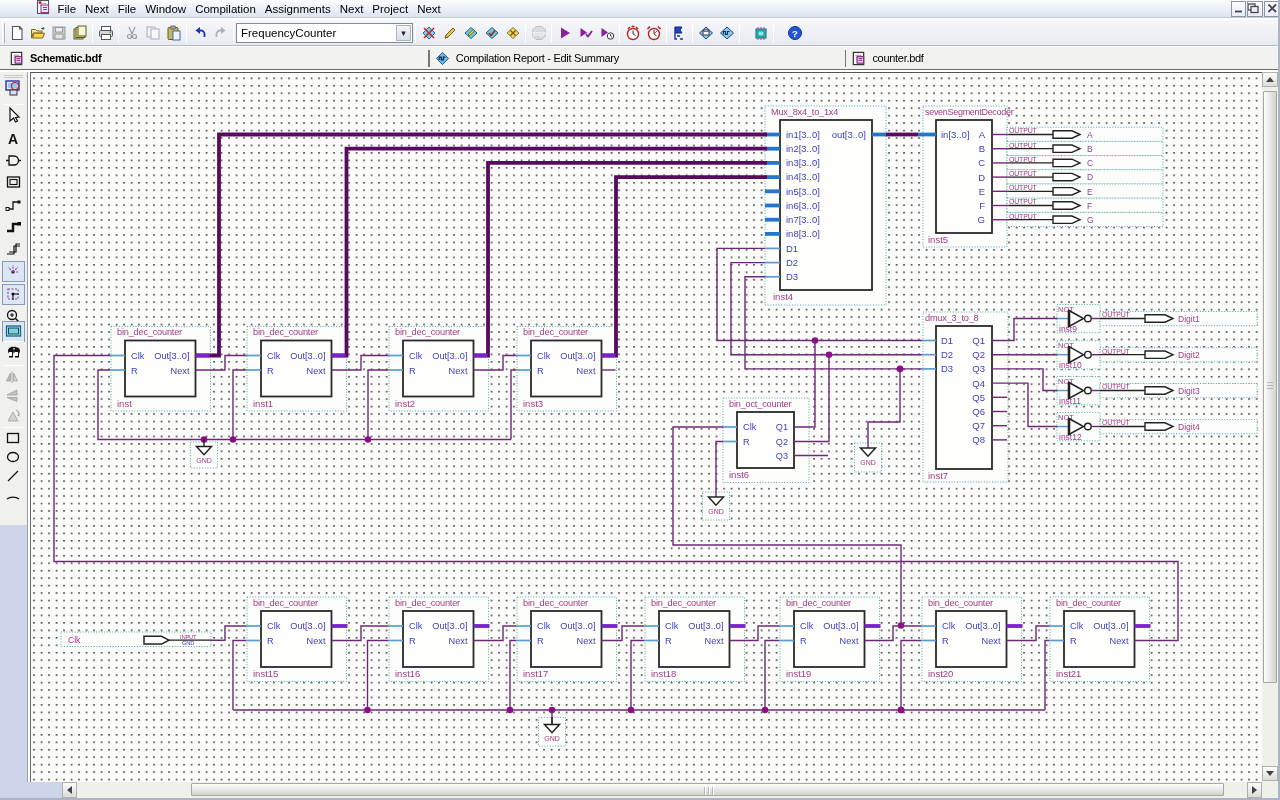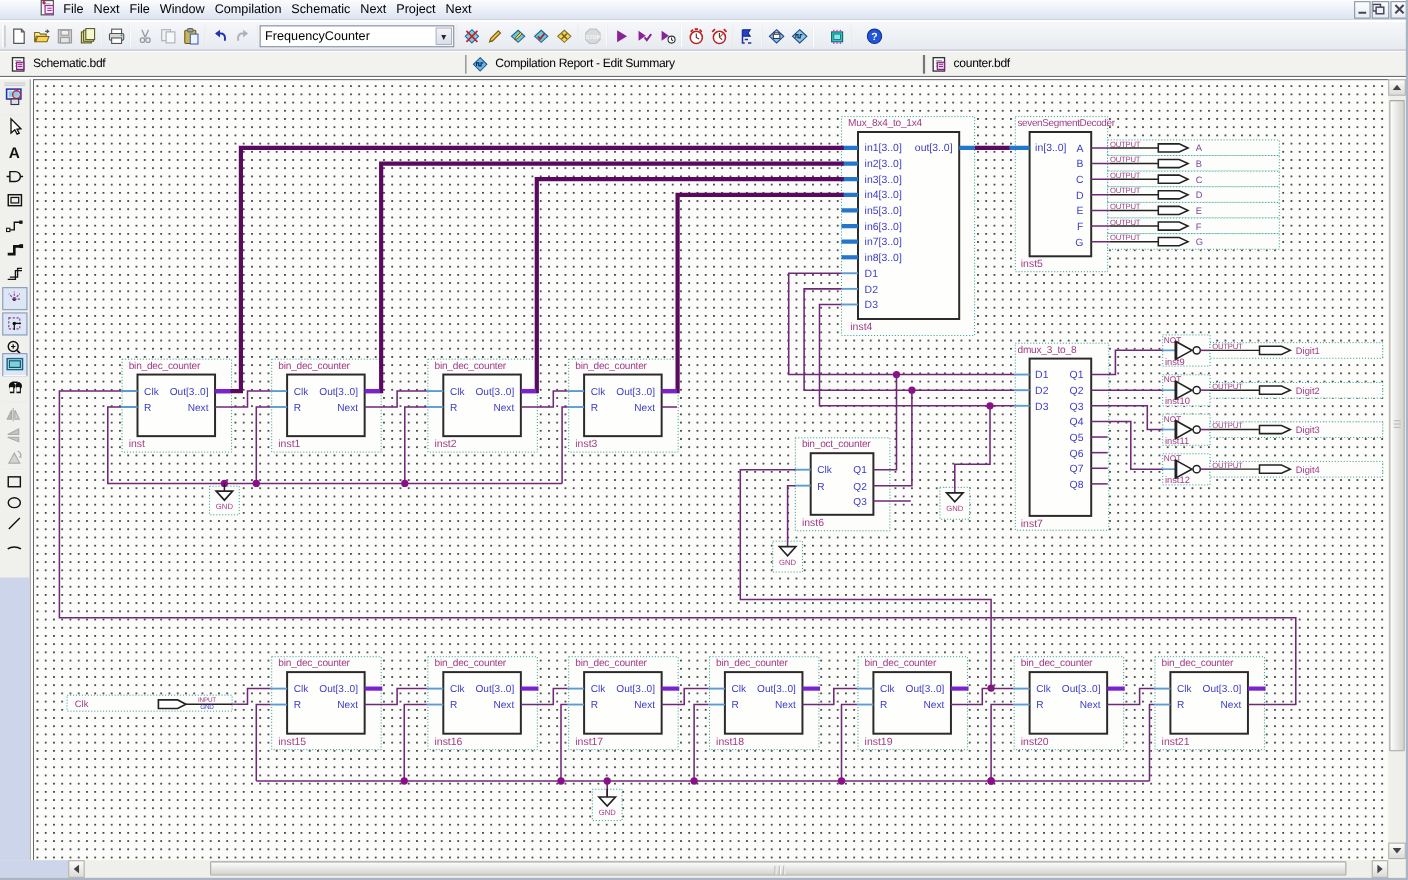--- a/index.html
+++ b/index.html
@@ -42,21 +42,21 @@
         <path d="M5,4.5 h6 M5,6.5 h6" stroke="#999" stroke-width="0.8"></path>
         <rect x="6" y="6" width="7.5" height="7.5" fill="#f6eaf6" stroke="#993399" stroke-width="1.1"></rect>
         <path d="M8,8.5 h4 M8,10.5 h4" stroke="#993399"></path>
         <circle cx="5" cy="3.5" r="1.5" fill="#bb2255"></circle>
       </svg></span>
     <span class="mi">File</span>
     <span class="mi">Next</span>
     <span class="mi">File</span>
     <span class="mi">Window</span>
     <span class="mi">Compilation</span>
-    <span class="mi">Schematic</span>
+    <span class="mi">Assignments</span>
     <span class="mi">Next</span>
     <span class="mi">Project</span>
     <span class="mi">Next</span>
     <div class="wbs">
       <div class="wb">
         <svg width="15" height="15">
           <path d="M3,10.5 h7" stroke="#445" stroke-width="1.8"></path>
         </svg>
       </div>
 <div class="wb">
@@ -264,21 +264,21 @@
   </div>
 <div class="tabbar">
  <span style="margin-left:9px;display:flex;">
       <svg width="15" height="15" viewBox="0 0 16 16" style="">
         <rect x="2.5" y="1.5" width="11" height="13" fill="#fff" stroke="#333" stroke-width="1.3"></rect>
         <path d="M5,4.5 h6 M5,7 h6 M5,9.5 h4" stroke="#888" stroke-width="1"></path>
         <rect x="6.5" y="6" width="7" height="7" fill="#e8d0e8" stroke="#882288" stroke-width="1.2"></rect>
         <path d="M8,8 h4 M8,10 h4" stroke="#882288"></path>
       </svg>
     </span>
-    <span class="tabtxt" style="font-weight:normal;">Schematic.bdf</span>
+    <span class="tabtxt" style="font-weight:bold;">Schematic.bdf</span>
  <div class="tabsep" style="margin-left:317px;"></div>
  <span style="display:flex;margin-left:3px;">
       <svg width="15" height="15" viewBox="0 0 16 16" style="">
         <path d="M8,1.5 L14.5,8 L8,14.5 L1.5,8 z" fill="#66b8e8" stroke="#225588"></path>
         <path d="M4.5,9.5 v-3 h2.2 v3 h2.2 v-3 h2.2" fill="none" stroke="#0a2a55" stroke-width="1.2"></path>
       </svg>
     </span>
     <span class="tabtxt">Compilation Report - Edit Summary</span>
  <div class="tabsep" style="margin-left:216px;"></div>
  <span style="display:flex;margin-left:3px;">

